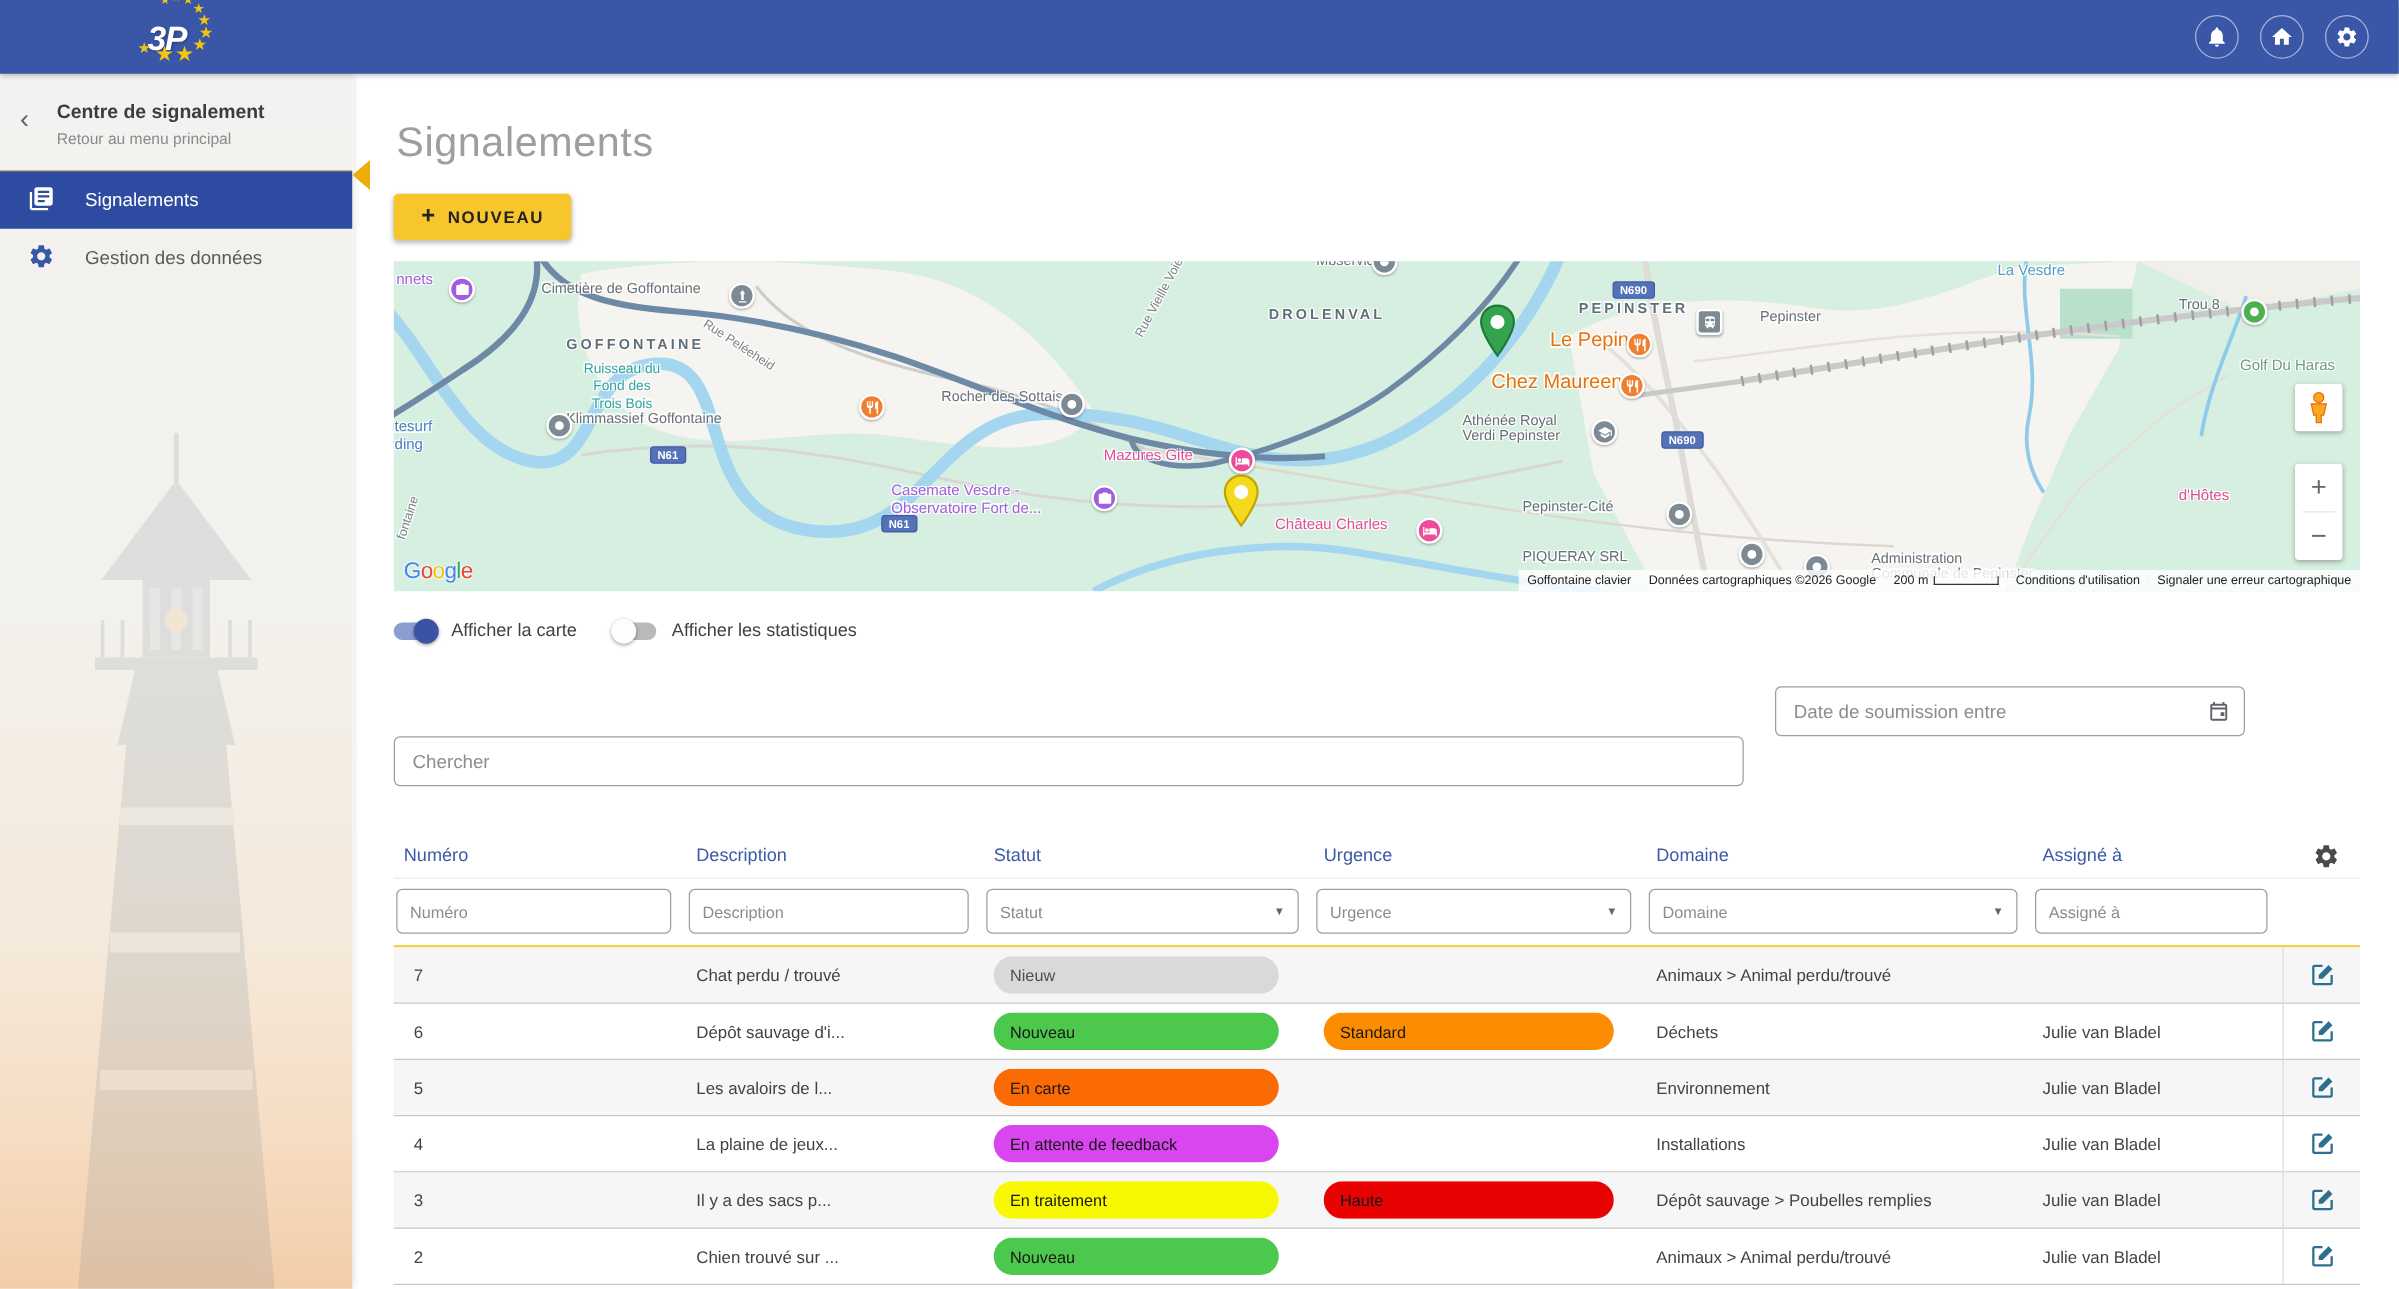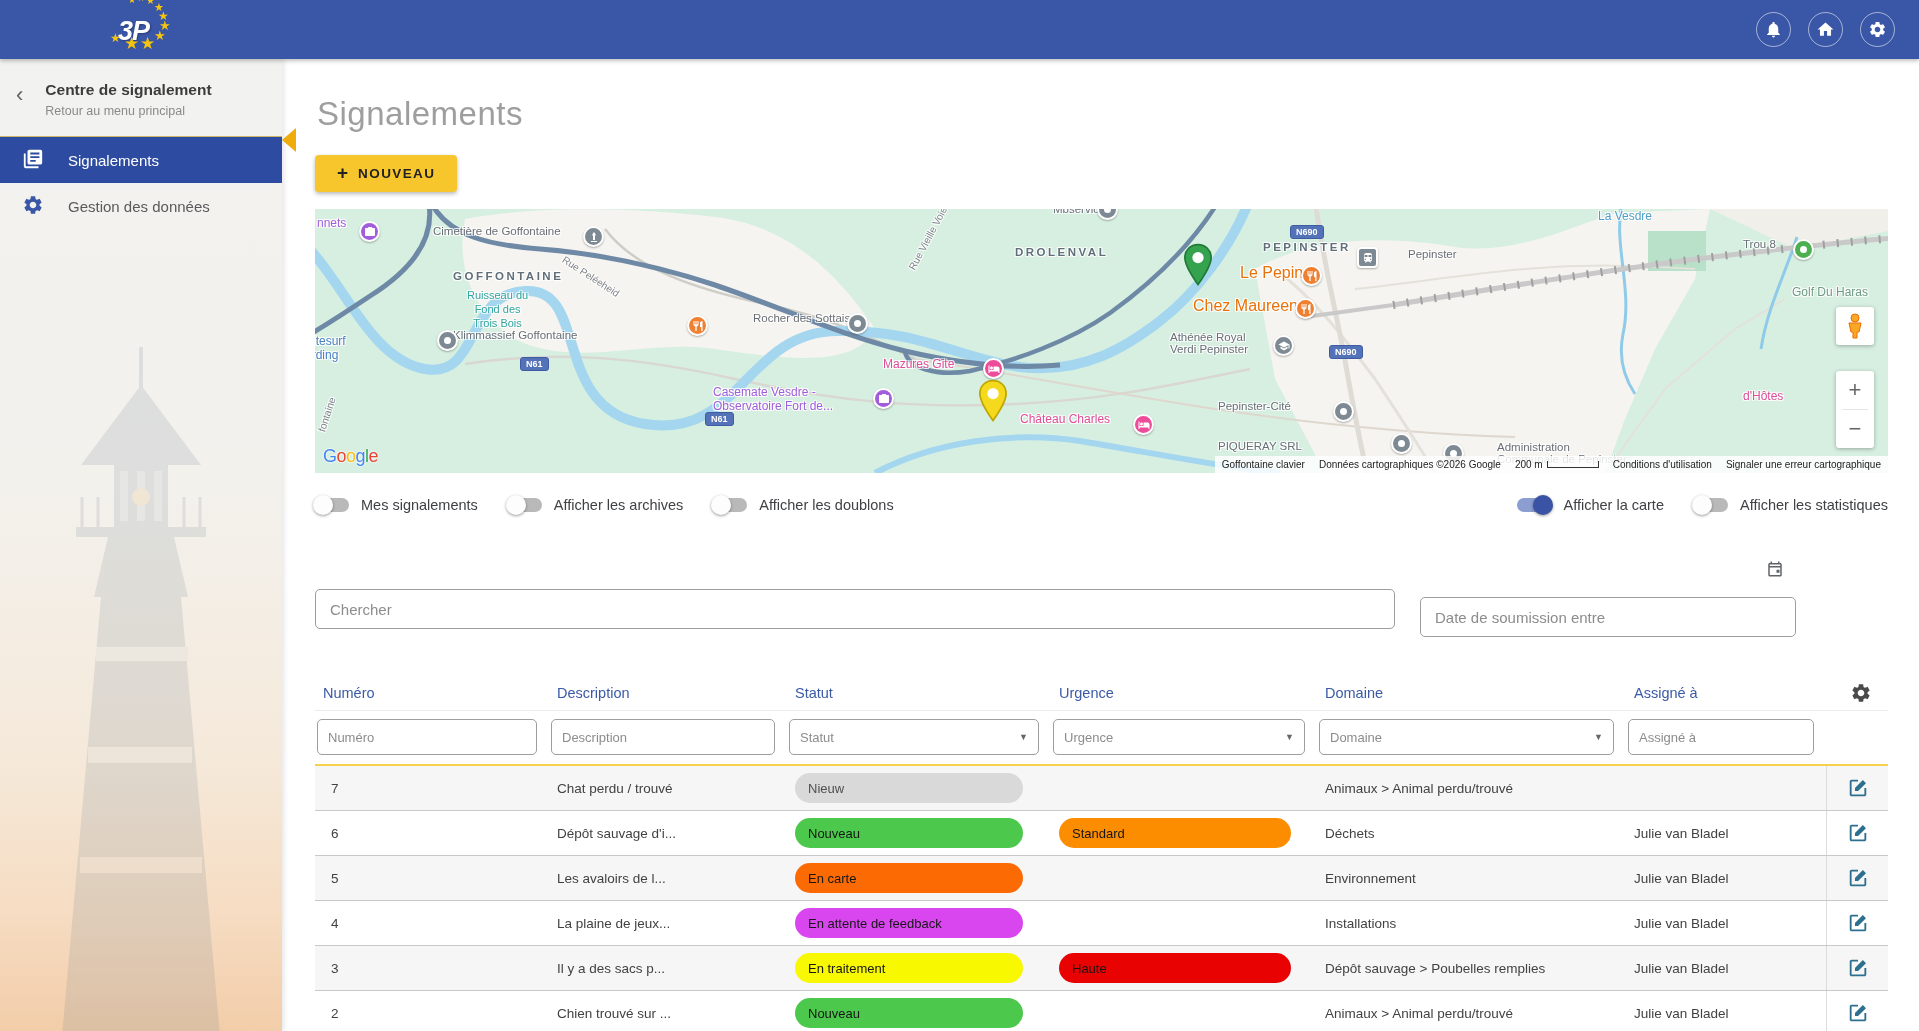--- a/index.html
+++ b/index.html
@@ -98,21 +98,21 @@
   .toggle-row.on .thumb{left:16px;background:#3a53a4;}
   .tg-label{font-size:14.5px;color:#3f4144;}
 
   
   .search-row{margin-top:28px;display:flex;gap:25px;}
   .search-row input{height:40px;border:1px solid #9e9e9e;border-radius:5px;font-size:15px;
     padding:0 14px;color:#333;outline:none;font-family:inherit;}
   .search-row input::placeholder,.tfilters input::placeholder{color:#8c8c8c;}
   .search-main{width:1080px;margin-top:40px;}
   .date-field{position:relative;width:376px;}
-  .date-field input{width:100%;padding-right:40px;margin-top:48px;}
+  .date-field input{width:100%;padding-right:40px;}
   .date-field svg{position:absolute;right:12px;top:11px;width:18px;height:18px;fill:#5f6368;cursor:pointer;}
 
   
   .table{margin-top:38px;}
   .grid{display:grid;grid-template-columns:234px 238px 264px 266px 309px 200px 62px;}
   .thead{height:36px;align-items:center;border-bottom:1px solid #ececec;}
   .th{font-size:14.5px;color:#3b5aa6;padding-left:8px;}
   .th-gear{display:flex;justify-content:center;}
   .th-gear svg{width:22px;height:22px;fill:#4a4a4a;cursor:pointer;}
   .tfilters{padding:8px 0 9px 0;align-items:center;}
@@ -393,40 +393,20 @@
       </svg>
     </div>
     <div class="zoomctl">
       <button>+</button>
       <div class="zdiv"></div>
       <button>−</button>
     </div>
   </div>
 
   <div class="toggles-row">
-    <div class="tg-left" id="toggles-left">
-        <div class="toggle-row">
-          <span class="track">
-            <span class="thumb"></span>
-          </span>
-    <span class="tg-label">Mes signalements</span>
-        </div>
-        <div class="toggle-row">
-          <span class="track">
-            <span class="thumb"></span>
-          </span>
-    <span class="tg-label">Afficher les archives</span>
-        </div>
-        <div class="toggle-row">
-          <span class="track">
-            <span class="thumb"></span>
-          </span>
-    <span class="tg-label">Afficher les doublons</span>
-        </div>
-      </div>
     <div class="tg-right" id="toggles-right">
         <div class="toggle-row on">
           <span class="track">
             <span class="thumb"></span>
           </span>
     <span class="tg-label">Afficher la carte</span>
         </div>
         <div class="toggle-row">
           <span class="track">
             <span class="thumb"></span>

